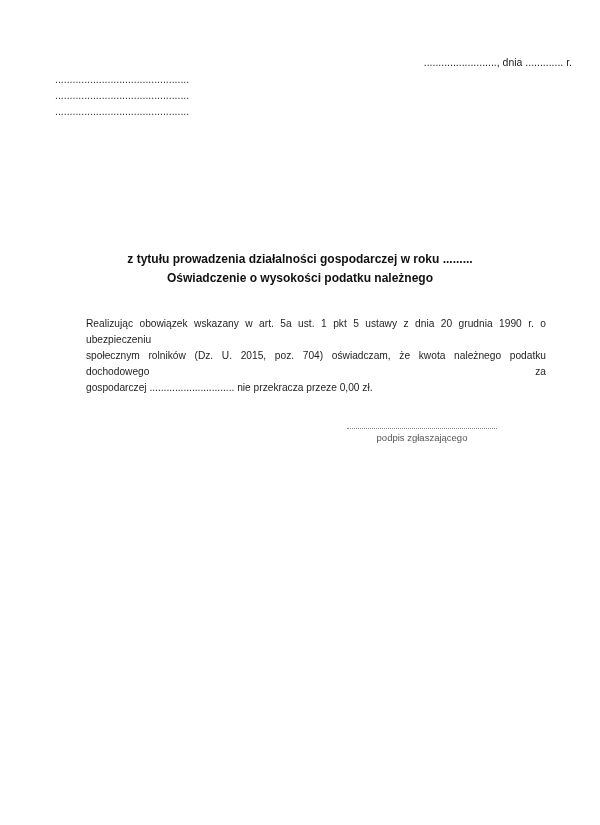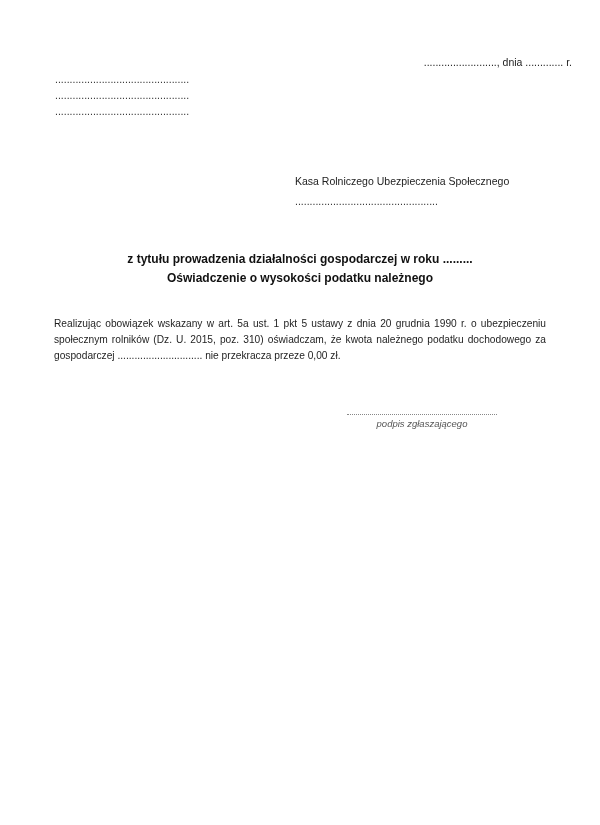--- a/index.html
+++ b/index.html
@@ -55,30 +55,29 @@
   }
   .body-paragraph {
     position: absolute;
     top: 316px;
     left: 54px;
     width: 492px;
     font-size: 10.2px;
     line-height: 16px;
     color: #1e1e1e;
   }
-  .body-line { text-align: justify; }
+  .body-line { text-align: justify; margin-left: 32px; }
   .body-line.stretch { text-align-last: justify; }
   .body-line.last { text-align: left; }
   .signature-block {
     position: absolute;
-    top: 414px;
+    top: 428px;
     left: 347px;
     width: 150px;
     text-align: center;
-    font-style: italic;
   }
   .signature-rule {
     border-top: 1px dotted #888888;
     height: 0;
     width: 100%;
   }
   .signature-label {
     margin-top: 3px;
     font-size: 9.5px;
     color: #555555;
@@ -91,33 +90,29 @@
 <div class="page">
 
   <div class="date-line">........................., dnia ............. r.</div>
 
   <div class="sender-block">
     <div>..............................................</div>
     <div>..............................................</div>
     <div>..............................................</div>
   </div>
 
-  <div class="recipient-block">
-    <div>Kasa Rolniczego Ubezpieczenia Społecznego</div>
-    <div class="recipient-dots">.................................................</div>
-  </div>
 
   <div class="doc-title">
     <div>z tytułu prowadzenia działalności gospodarczej w roku .........</div>
     <div>Oświadczenie o wysokości podatku należnego</div>
   </div>
 
   <div class="body-paragraph">
     <div class="body-line stretch">Realizując obowiązek wskazany w art. 5a ust. 1 pkt 5 ustawy z dnia 20 grudnia 1990 r. o ubezpieczeniu</div>
-    <div class="body-line stretch">społecznym rolników (Dz. U. 2015, poz. 310) oświadczam, że kwota należnego podatku dochodowego za</div>
+    <div class="body-line stretch">społecznym rolników (Dz. U. 2015, poz. 704) oświadczam, że kwota należnego podatku dochodowego za</div>
     <div class="body-line last">gospodarczej .............................. nie przekracza przeze 0,00 zł.</div>
   </div>
 
   <div class="signature-block">
     <div class="signature-rule"></div>
     <div class="signature-label">podpis zgłaszającego</div>
   </div>
 
 </div>
 

